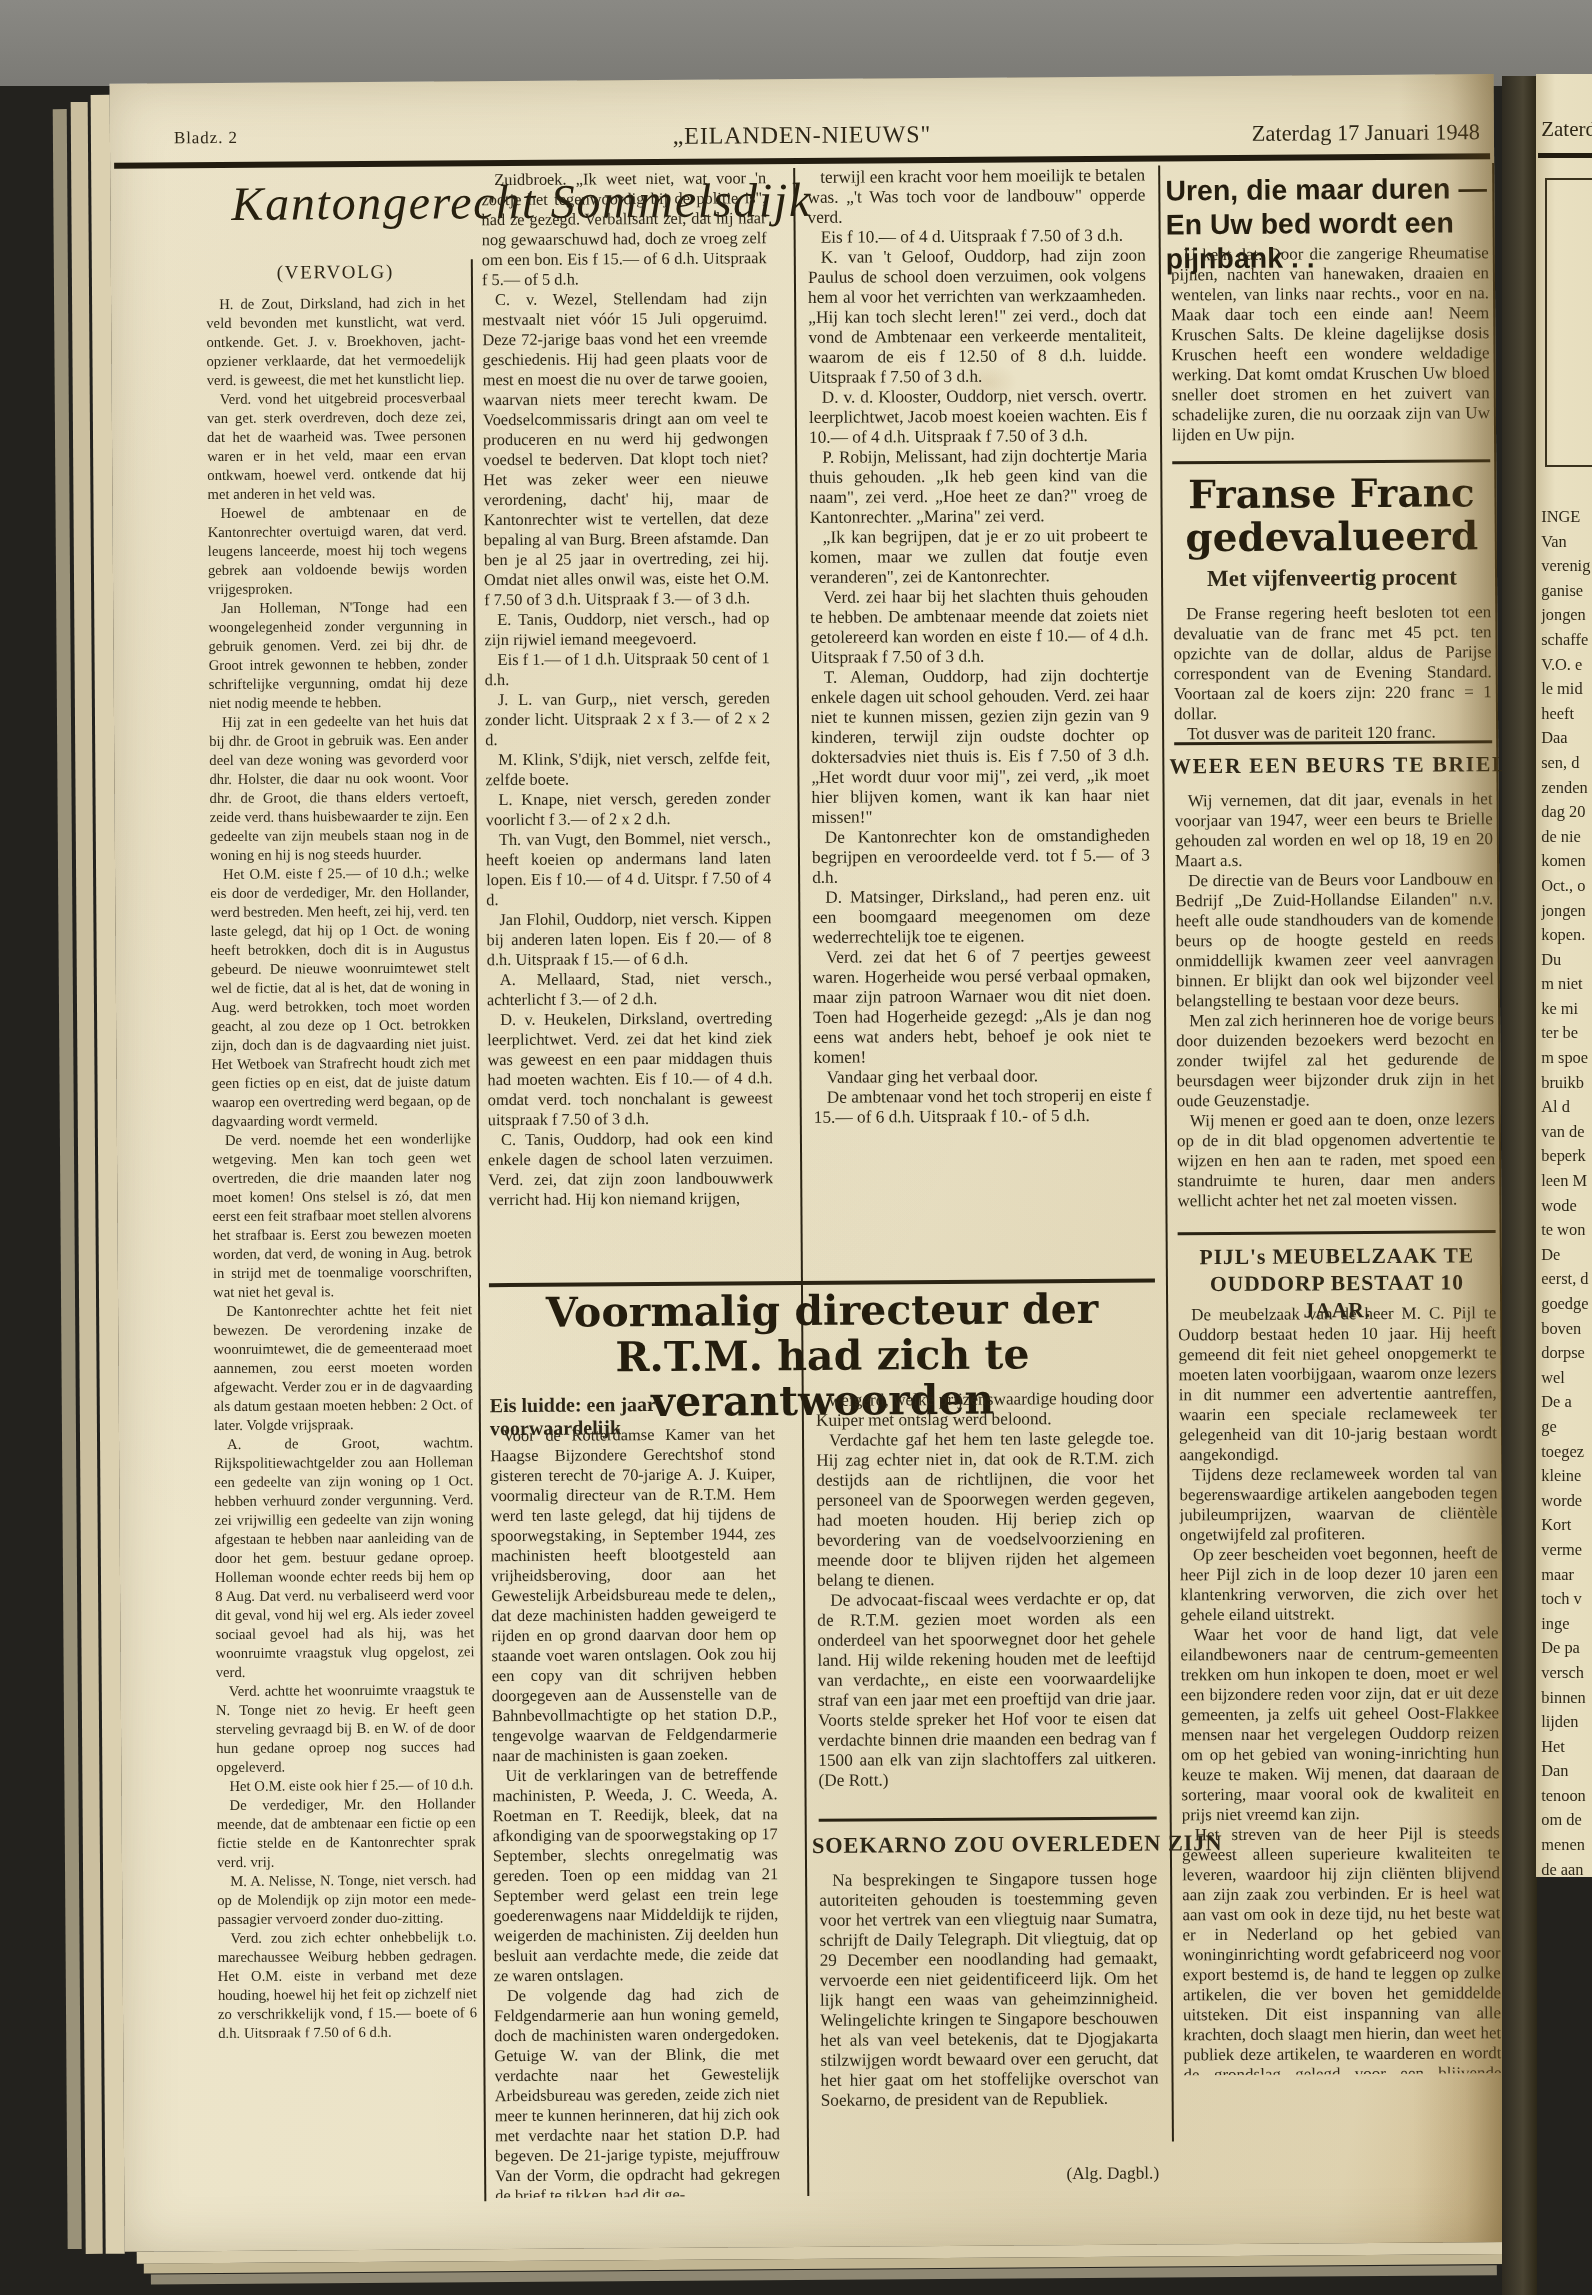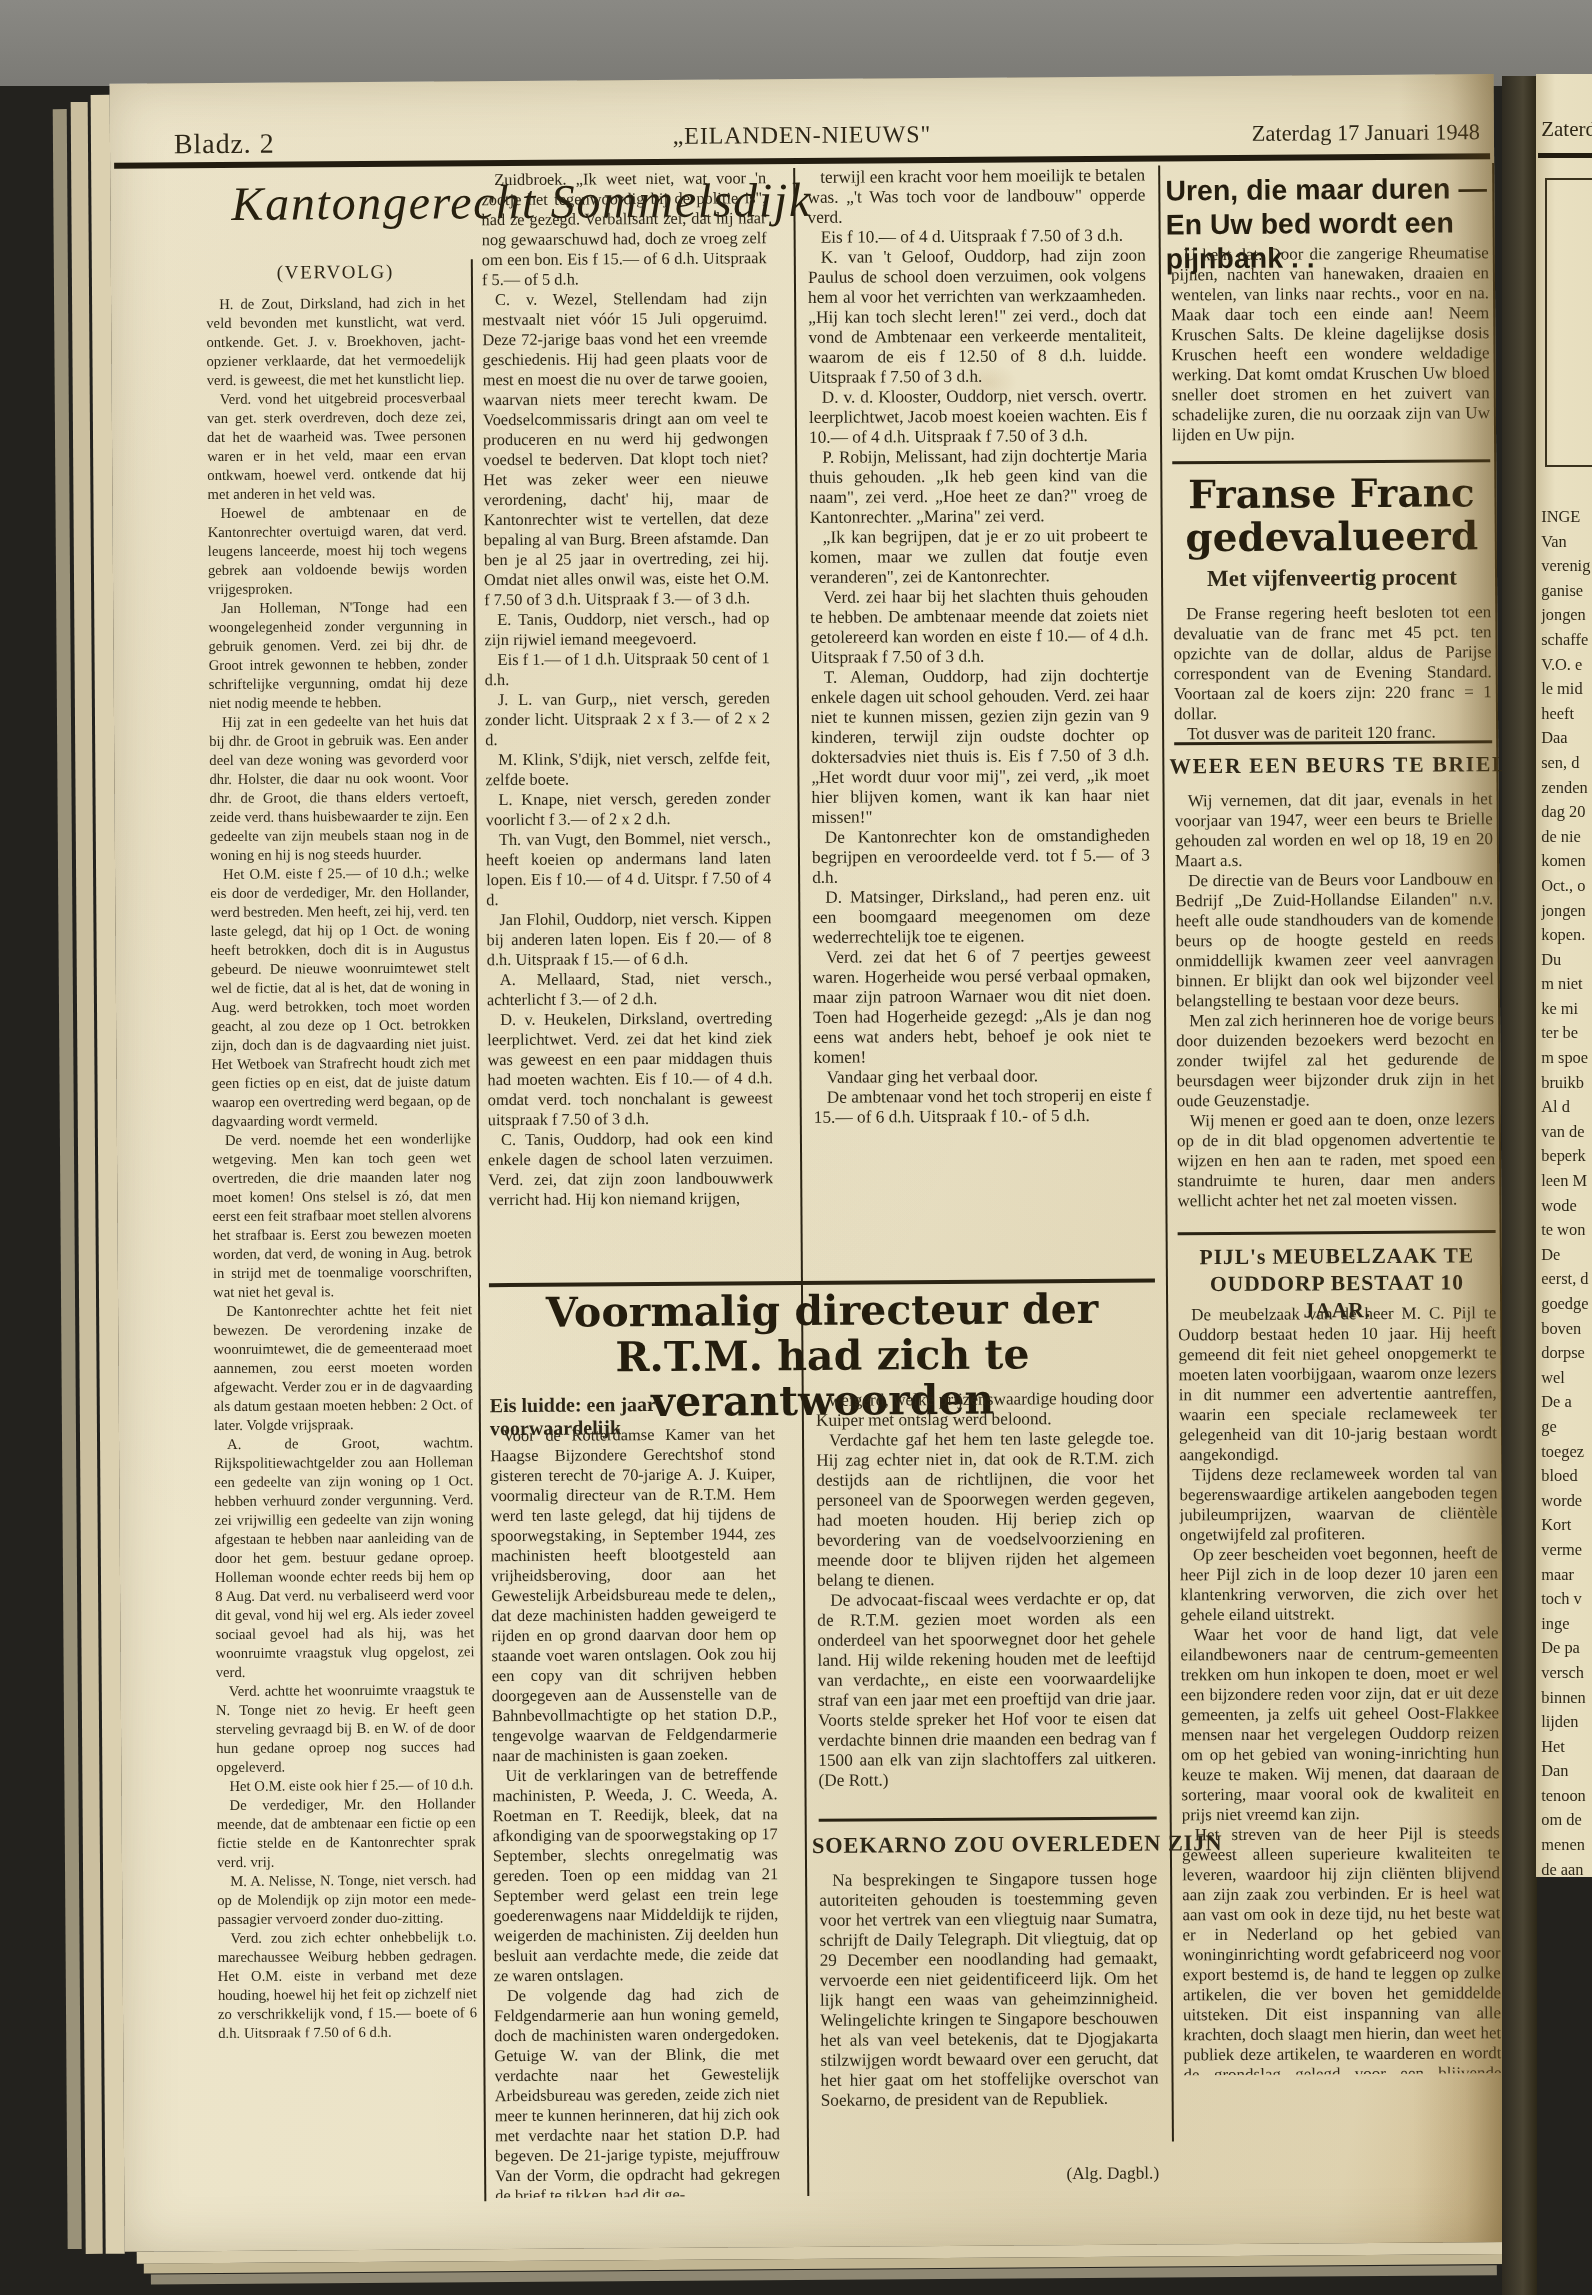--- a/index.html
+++ b/index.html
@@ -23,21 +23,21 @@
       radial-gradient(ellipse at 22% 28%, rgba(130,100,45,.07), transparent 42%),
       radial-gradient(ellipse at 60% 85%, rgba(130,100,45,.09), transparent 46%),
       linear-gradient(100deg,#eee6cc 0%,#eae2c6 55%,#e0d4b2 90%,#cdb88b 100%);
     box-shadow:inset 0 0 52px rgba(90,70,30,.25);
     color:#2e2717;
   }
   .page-curl{position:absolute;right:0;top:0;width:95px;height:2168px;background:linear-gradient(90deg,rgba(120,90,40,0) 0%,rgba(120,90,40,.18) 55%,rgba(95,70,25,.45) 100%);pointer-events:none;}
   .page-gap{position:absolute;left:1502px;top:76px;width:35px;height:2220px;background:linear-gradient(90deg,#2e2a20,#4a4433 60%,#2c2717);}
   .sliver{position:absolute;left:1536px;top:74px;width:56px;height:1803px;background:linear-gradient(90deg,#cfc3a0,#e9e0c1 30%,#e6ddbd);overflow:hidden;color:#2e2717;padding-left:8px;}
 
-  .hdr-bladz{position:absolute;left:64px;top:45px;font-size:28px;letter-spacing:0.9px;}
+  .hdr-bladz{position:absolute;left:64px;top:45px;font-size:17px;letter-spacing:0.9px;}
   .hdr-name{position:absolute;left:0;top:43px;width:1384px;text-align:center;font-size:24px;letter-spacing:0.9px;}
   .hdr-date{position:absolute;right:14px;top:45px;font-size:22.4px;}
   .hdr-rule{position:absolute;left:3.5px;top:79px;width:1376px;height:6px;background:#221c10;}
 
   .article-title{position:absolute;left:121px;top:93px;width:509px;font-style:italic;font-size:48px;letter-spacing:1.7px;color:#27200f;white-space:nowrap;}
   .vervolg{position:absolute;left:95px;top:179px;width:259px;text-align:center;font-size:19px;letter-spacing:1.7px;}
 
   .col{position:absolute;text-align:justify;overflow:hidden;}
   .col p{margin:0;text-indent:13px;}
   .c1{left:95px;top:212px;width:259px;height:1743px;font-size:14.7px;line-height:19px;}
@@ -264,21 +264,21 @@
       <p>te won</p>
       <p>De</p>
       <p>eerst, d</p>
       <p>goedge</p>
       <p>boven</p>
       <p>dorpse</p>
       <p>wel</p>
       <p>De a</p>
       <p>ge</p>
       <p>toegez</p>
-      <p>bloed</p>
+      <p>kleine</p>
       <p>worde</p>
       <p>Kort</p>
       <p>verme</p>
       <p>maar</p>
       <p>toch v</p>
       <p>inge</p>
       <p>De pa</p>
       <p>versch</p>
       <p>binnen</p>
       <p>lijden</p>

